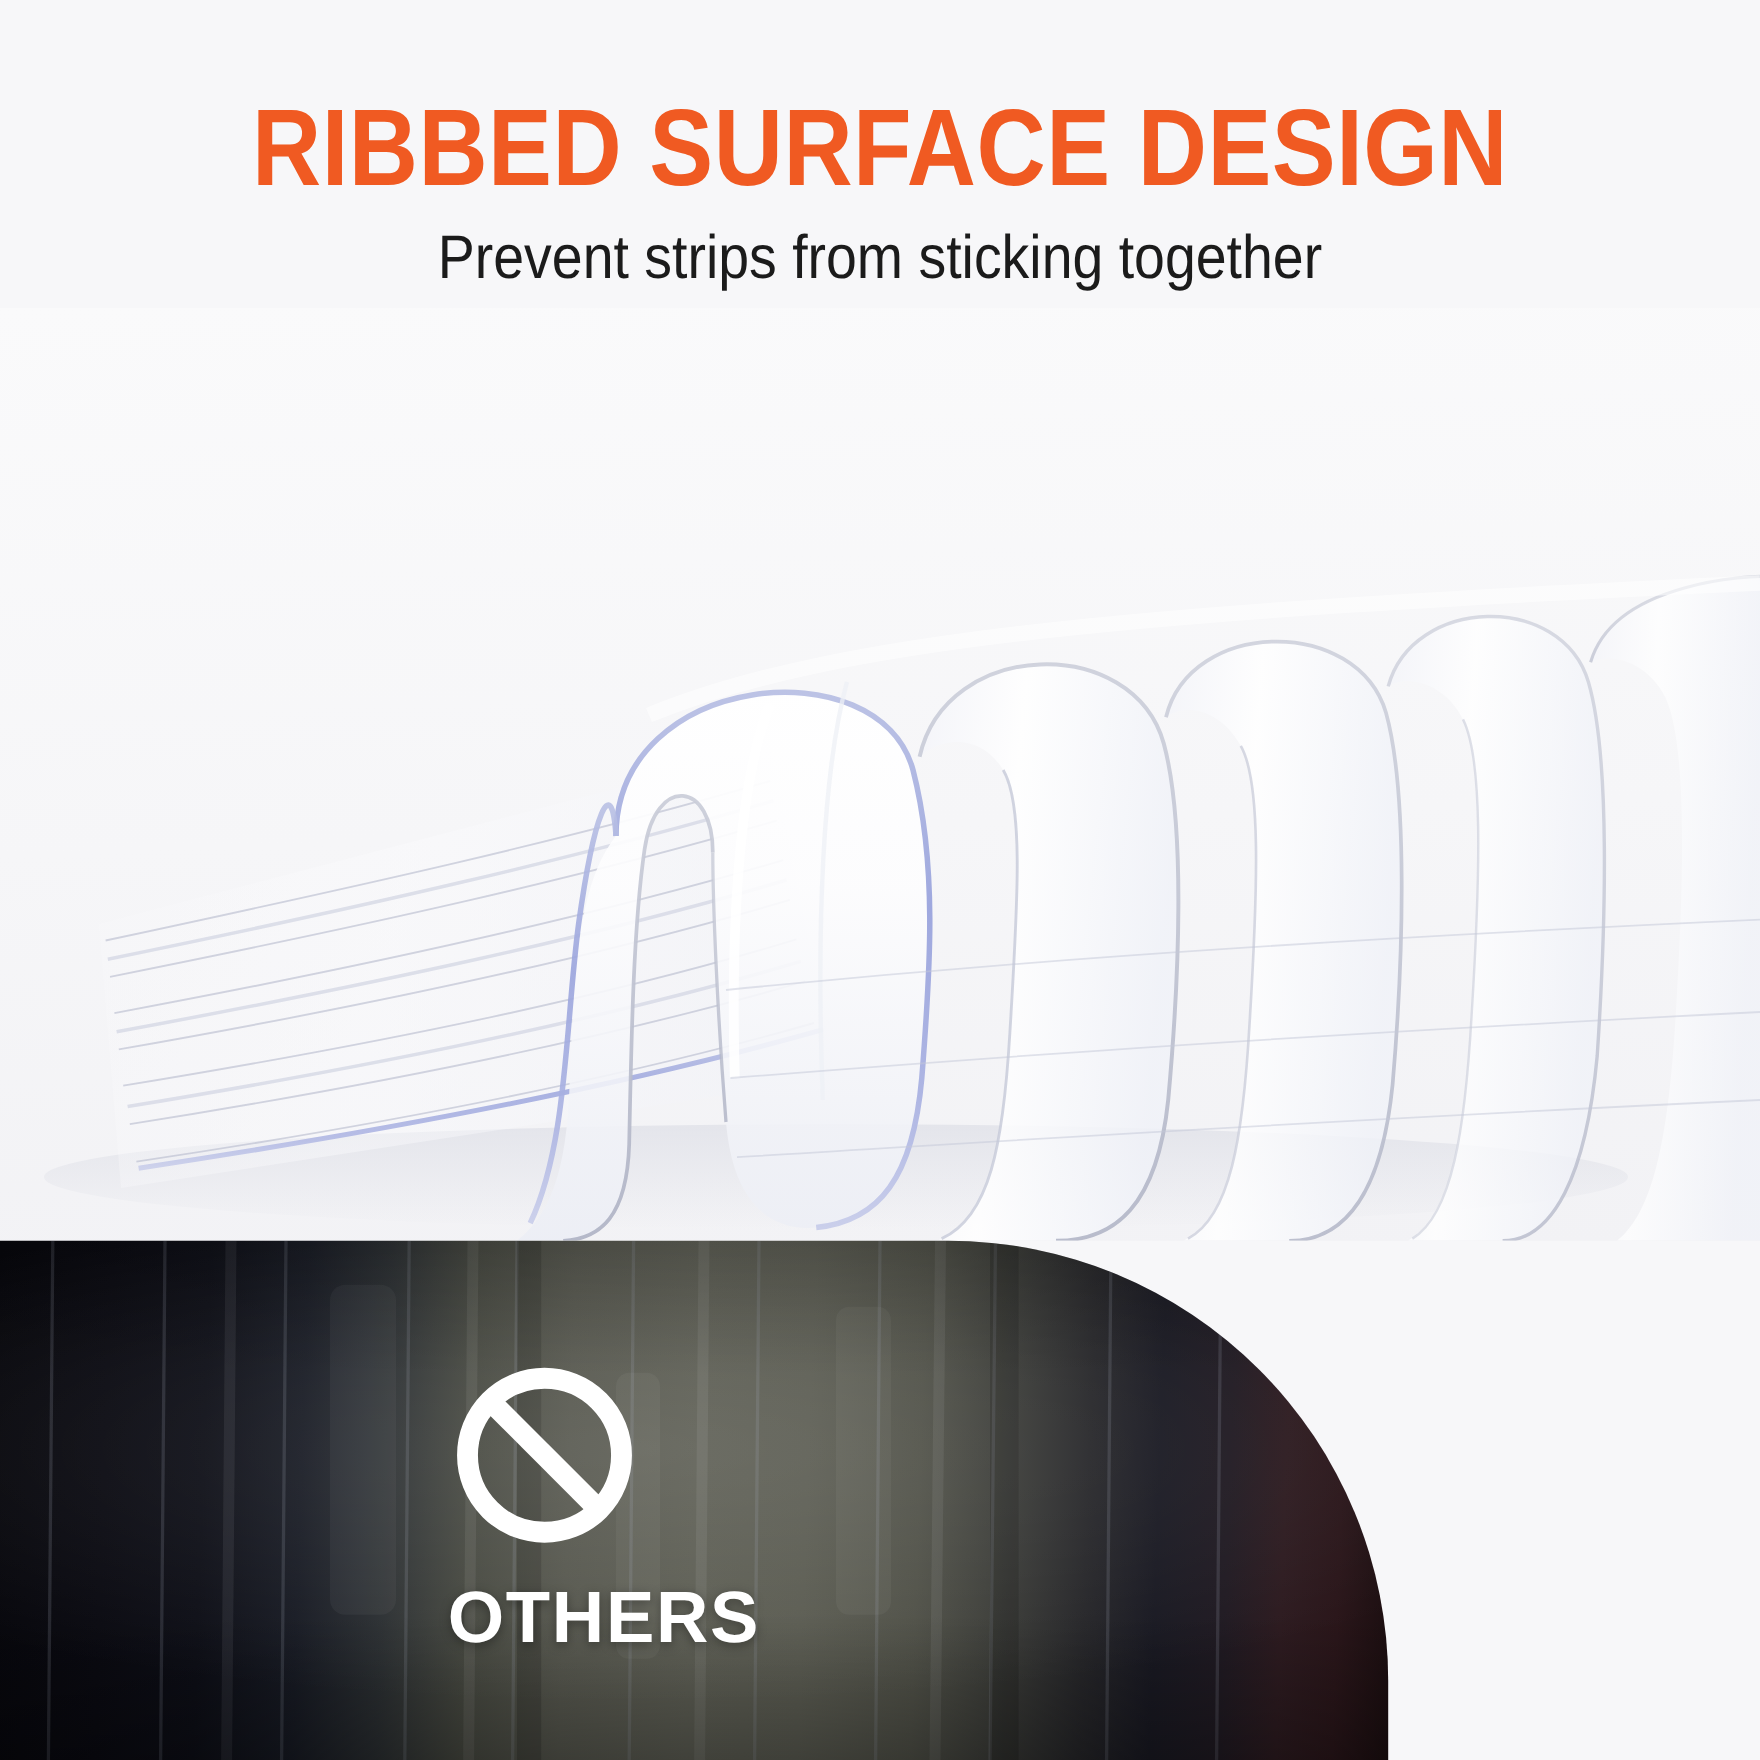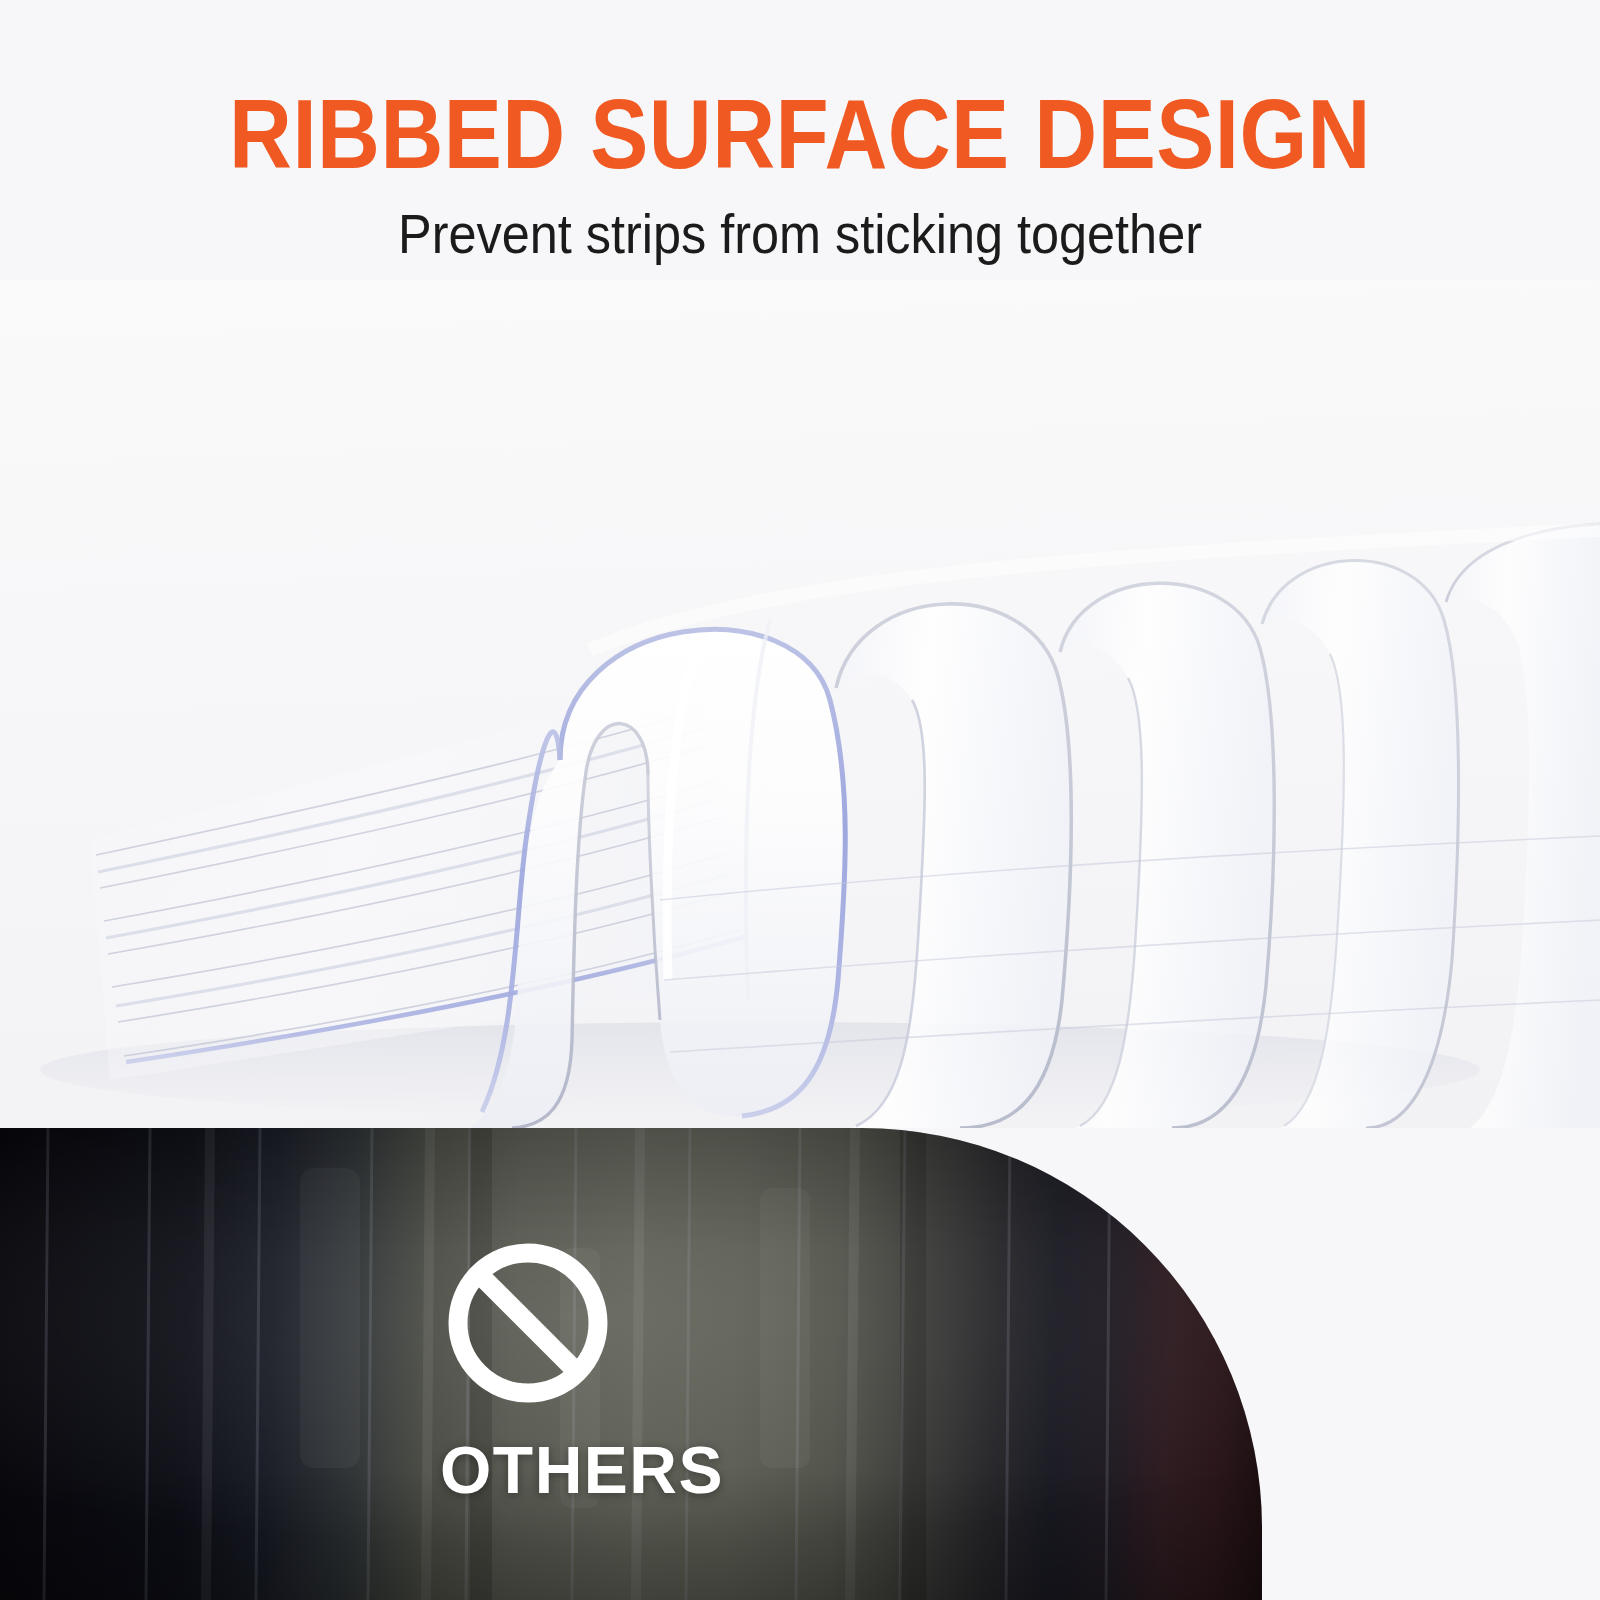--- a/index.html
+++ b/index.html
@@ -100,21 +100,21 @@
   .panel-vignette {
     position: absolute; inset: 0;
     background:
       radial-gradient(130% 90% at 46% 40%, rgba(255,255,255,0.10) 0%, rgba(255,255,255,0.0) 55%),
       linear-gradient(180deg, rgba(0,0,0,0.18) 0%, rgba(0,0,0,0.0) 26%, rgba(0,0,0,0.0) 72%, rgba(0,0,0,0.30) 100%);
     pointer-events: none;
   }
 
   .badge-block {
     position: absolute;
-    left: 440px;
+    left: 407px;
     top: 1235px;
     width: 420px;
   }
   .no-icon { display: block; }
   .others-label {
     margin-top: 26px;
     font-family: "Liberation Sans", sans-serif;
     font-weight: 700;
     font-size: 66px;
     line-height: 1;

